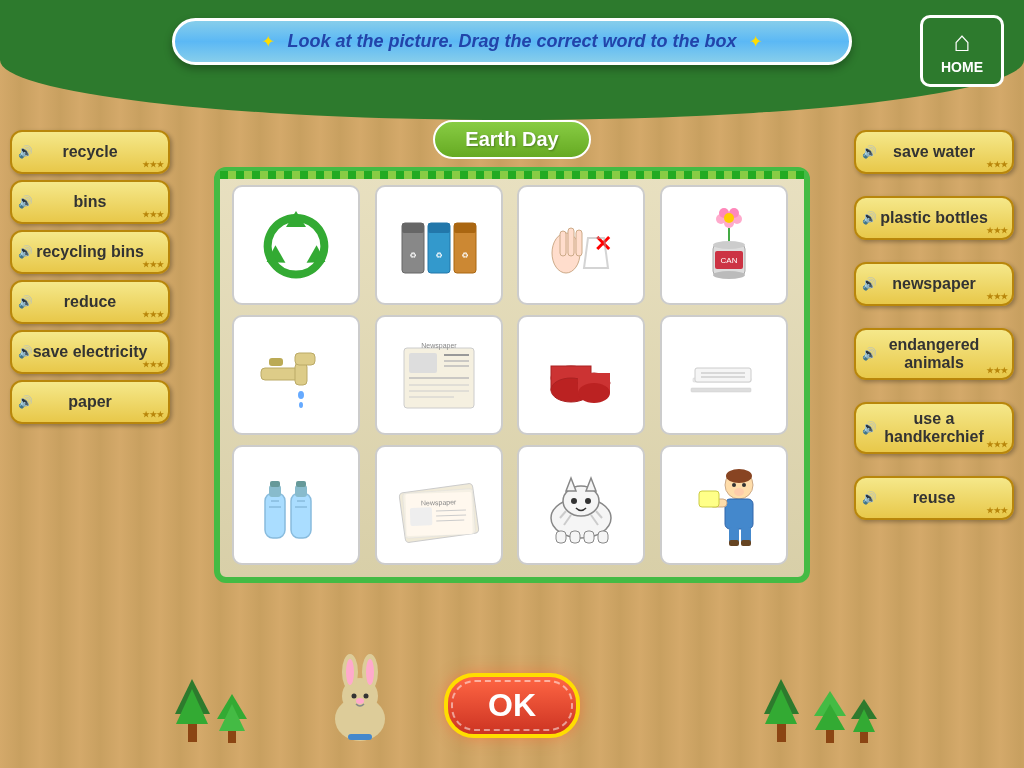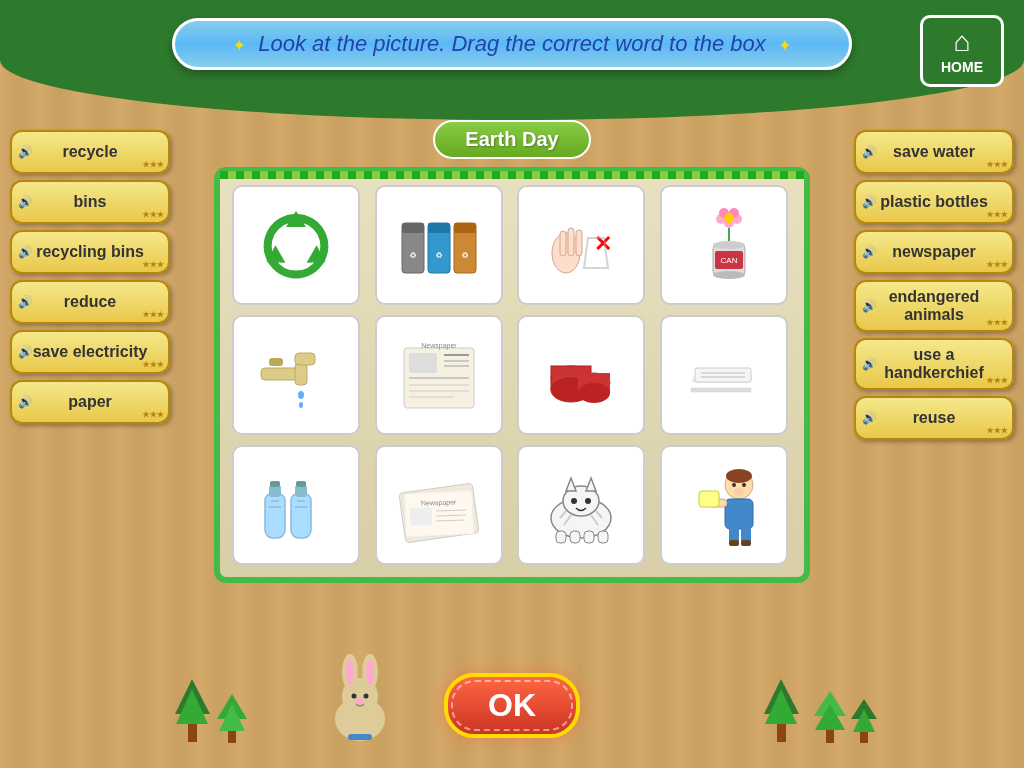--- a/index.html
+++ b/index.html
@@ -43,22 +43,22 @@
       border: 3px solid #fff;
       border-radius: 30px;
       padding: 10px 40px;
       width: 680px;
       text-align: center;
       z-index: 10;
       box-shadow: 0 4px 8px rgba(0,0,0,0.3);
     }
     .banner-text {
       color: #2244aa;
-      font-size: 22px;
-      font-weight: normal;
+      font-size: 18px;
+      font-weight: bold;
       font-style: italic;
       margin-top: 7px;
     }
     .banner::before, .banner::after {
       content: '✦';
       color: #ffdd00;
       margin: 0 8px;
     }
 
     
@@ -103,21 +103,21 @@
       flex-direction: column;
       gap: 6px;
       width: 160px;
       padding-top: 20px;
     }
 
     
     .right-words {
       display: flex;
       flex-direction: column;
-      gap: 6px;
+      gap: 22px;
       width: 160px;
       padding-top: 20px;
     }
 
     
     .word-card {
       background: linear-gradient(180deg, #f5e88a 0%, #e8c84a 100%);
       border: 2px solid #b8860b;
       border-radius: 12px;
       padding: 6px 10px;

